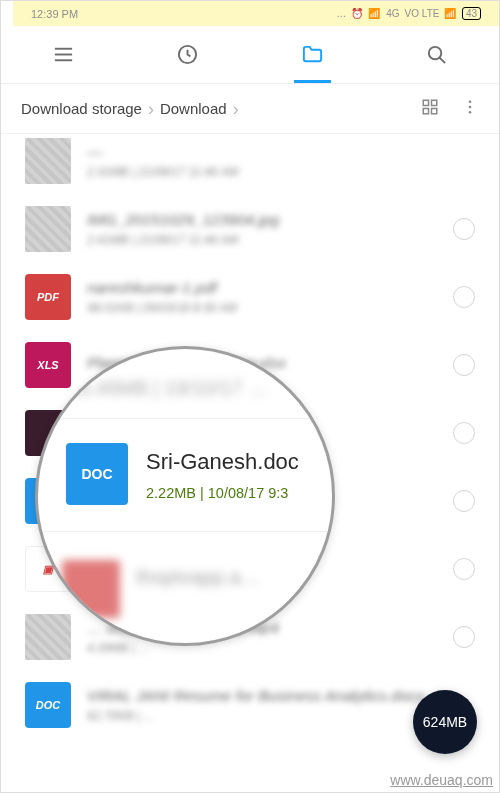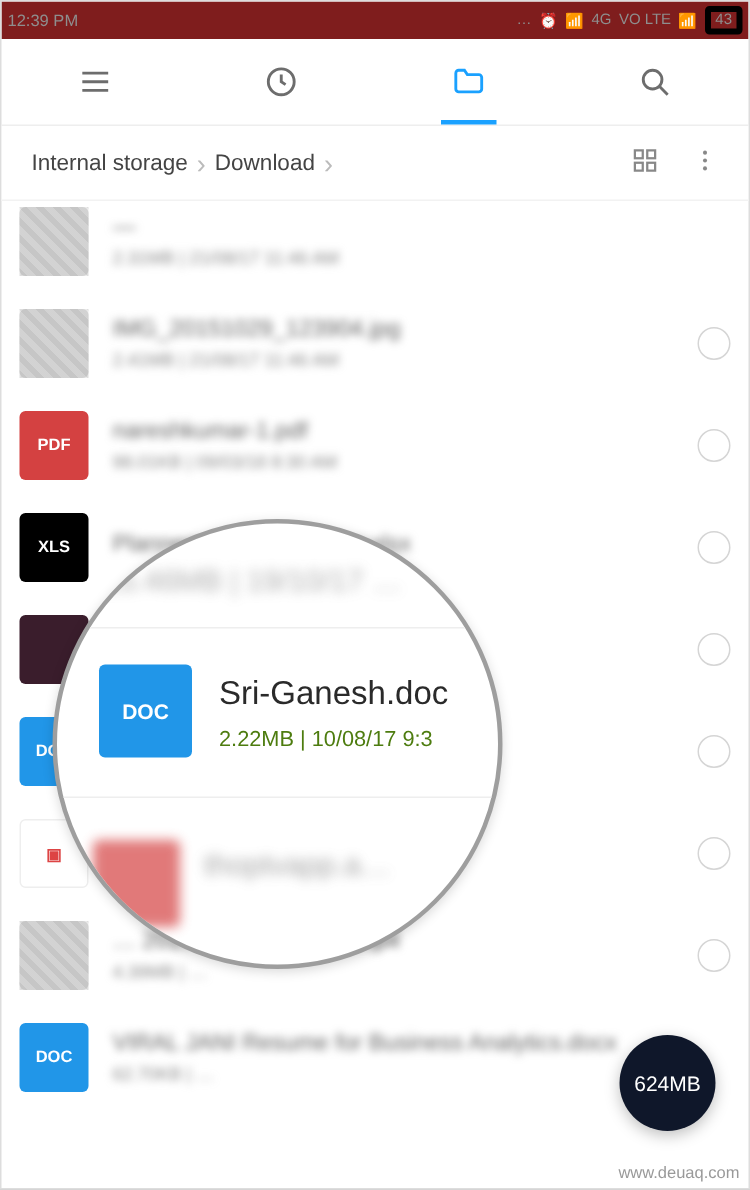--- a/index.html
+++ b/index.html
@@ -13,31 +13,32 @@
     width: 500px;
     height: 793px;
     background: #fff;
     position: relative;
     overflow: hidden;
     border: 1px solid #ddd;
   }
   
   .status-bar {
     height: 25px;
-    padding: 0 4px;
+    padding: 0 18px;
     display: flex;
     align-items: center;
     justify-content: space-between;
     font-size: 11px;
     color: #8e8e8e;
-    background: #7f1d1d;
+    background: #fef9c3;
+    margin-left: 12px;
   }
   .status-right { display: flex; gap: 5px; align-items: center; }
   .status-right span { font-size: 10px; }
-  .battery-badge { font-size:9px; padding:0 3px; border:4px solid #000000; border-radius:3px; }
+  .battery-badge { font-size:9px; padding:0 3px; border:1px solid #000000; border-radius:3px; }
   
   .toolbar {
     height: 58px;
     display: flex;
     align-items: center;
     border-bottom: 1px solid #eee;
   }
   .toolbar .tab {
     flex: 1;
     display: flex;
@@ -67,36 +68,37 @@
     background:#fff;
   }
   .location-bar .crumbs { flex:1; display:flex; align-items:center; gap:6px; }
   .crumbs .sep { color:#bbb; font-size:18px; line-height:0; }
   .location-bar .actions { display:flex; gap:22px; align-items:center; color:#888; }
   
   .list { position:relative; }
   .row {
     display:flex;
     align-items:center;
-    padding: 11px 12px;
+    padding: 11px 24px;
     gap: 16px;
     min-height: 68px;
+    font-style: italic;
   }
   .thumb {
     width: 46px; height: 46px;
     flex: 0 0 46px;
     border-radius: 4px;
     display:flex; align-items:center; justify-content:center;
     font-size: 11px; font-weight:600; color:#fff;
     background-size:cover;
   }
   .thumb.img { background:#cfcfcf; }
   .thumb.img::after{content:"";display:block;width:100%;height:100%;background:repeating-linear-gradient(45deg,#bdbdbd 0 4px,#d6d6d6 4px 8px);opacity:.5;}
   .thumb.pdf { background:#d44141; }
-  .thumb.xls { background:#000000; }
+  .thumb.xls { background:#be185d; }
   .thumb.doc { background:#2196e8; }
   .thumb.dark { background:#3a1d2c; }
   .thumb.white { background:#fff; border:1px solid #eee; color:#d44; }
   .info { flex:1; display:flex; flex-direction:column; gap:4px; min-width:0;}
   .fname { font-size:15.5px; color:#333; white-space:nowrap; overflow:hidden; text-overflow:ellipsis;}
   .fmeta { font-size:12px; color:#a9a9a9; white-space:nowrap; overflow:hidden;}
   .radio {
     width:22px; height:22px; border:1.5px solid #d5d5d5; border-radius:50%;
     flex:0 0 22px;
   }
@@ -134,21 +136,21 @@
     width:64px; height:64px;
     background:#0f172a;
     color:#fff; font-size:14px; font-weight:500;
     border-radius:50%;
     display:flex; align-items:center; justify-content:center;
     box-shadow: 0 3px 10px rgba(0,0,0,.25);
   }
   
   .watermark{
     position:absolute; right:6px; bottom:4px;
-    font-size:11px; color:#999;
+    font-size:14px; color:#999;text-decoration:underline;
   }
 </style>
 </head>
 <body>
 
 <div class="device">
 
   <div class="status-bar">
     <span>12:39 PM</span>
     <div class="status-right">
@@ -184,21 +186,21 @@
     <div class="tab">
       <svg viewBox="0 0 24 24" fill="none" stroke="currentColor" stroke-width="2">
           <circle cx="10.5" cy="10.5" r="6.5"></circle>
           <line x1="21" y1="21" x2="15.2" y2="15.2"></line>
         </svg>
     </div>
   </div>
 
   <div class="location-bar">
     <div class="crumbs">
-      <span>Internal storage</span>
+      <span>Download storage</span>
       <span class="sep">›</span>
       <span>Download</span>
       <span class="sep">›</span>
     </div>
     <div class="actions">
       <span>
         <svg width="18" height="18" viewBox="0 0 24 24" fill="none" stroke="currentColor" stroke-width="2">
             <rect x="3" y="3" width="7" height="7"></rect>
             <rect x="14" y="3" width="7" height="7"></rect>
             <rect x="3" y="14" width="7" height="7"></rect>

